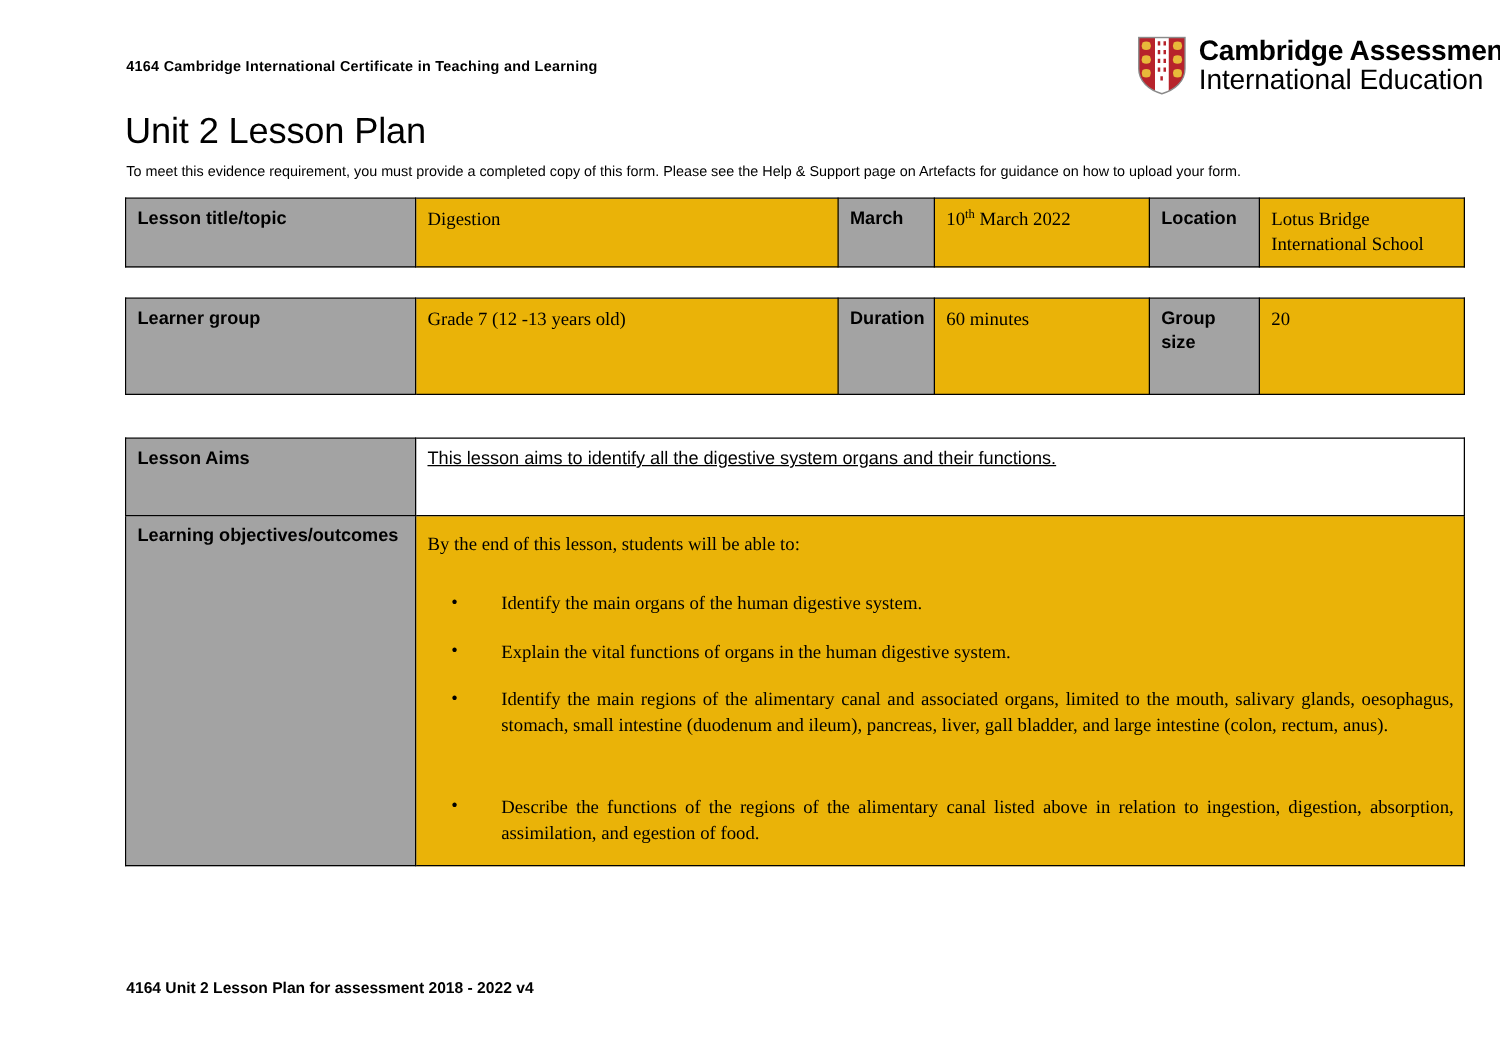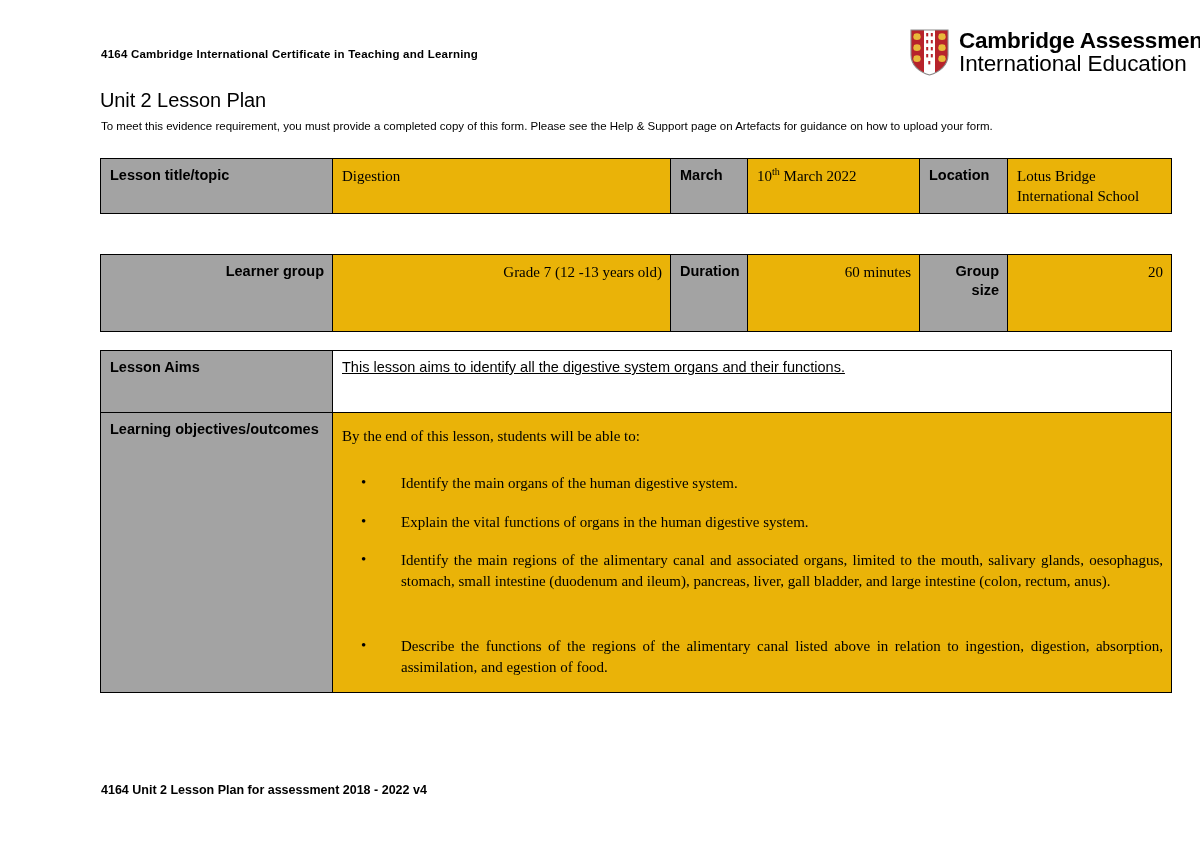--- a/index.html
+++ b/index.html
@@ -64,29 +64,29 @@
     letter-spacing: -0.005em;
     white-space: nowrap;
     margin-top: 1px;
   }
 
   
   .doc-title {
     position: absolute;
     left: 100px;
     top: 89px;
-    font-size: 20px;
+    font-size: 29px;
     font-weight: normal;
     letter-spacing: -0.005em;
     white-space: nowrap;
   }
   .doc-subtitle {
     position: absolute;
     left: 101px;
-    top: 120px;
+    top: 132px;
     font-size: 11.5px;
     font-weight: normal;
     white-space: nowrap;
     text-align: right;
   }
 
   
   .tbl {
     position: absolute;
     border-collapse: collapse;
@@ -119,21 +119,21 @@
   }
   sup {
     font-size: 0.67em;
     vertical-align: super;
     line-height: 0;
   }
 
   
   #table-lesson-info { left: 100px; top: 158px; width: 1071px; }
   
-  #table-learner-info { left: 100px; top: 254px; width: 1071px; text-align: right; }
+  #table-learner-info { left: 100px; top: 238px; width: 1071px; }
   
   #table-aims-objectives { left: 100px; top: 350px; width: 1071px; }
 
   .cell-aims { padding-top: 9px; }
 
   .intro-line {
     font-family: "Liberation Serif", serif;
     font-size: 15px;
     margin: 0 0 27px 0;
   }

